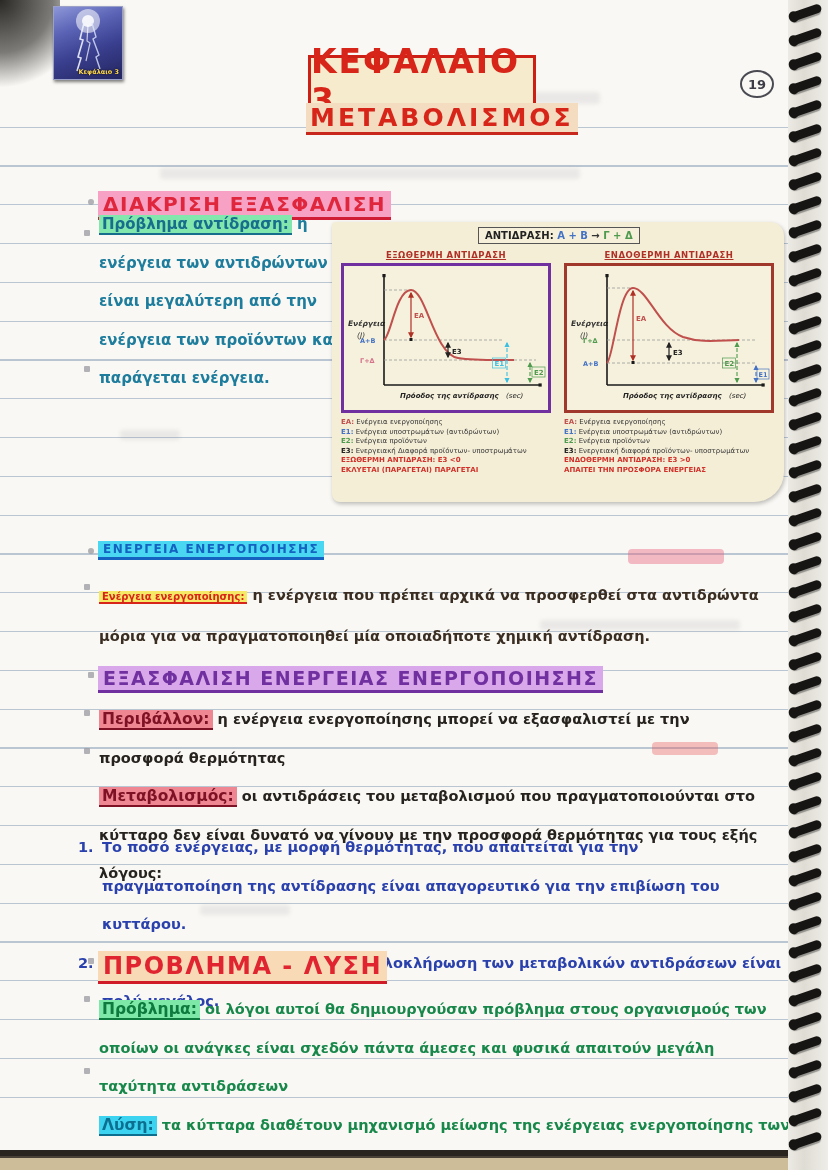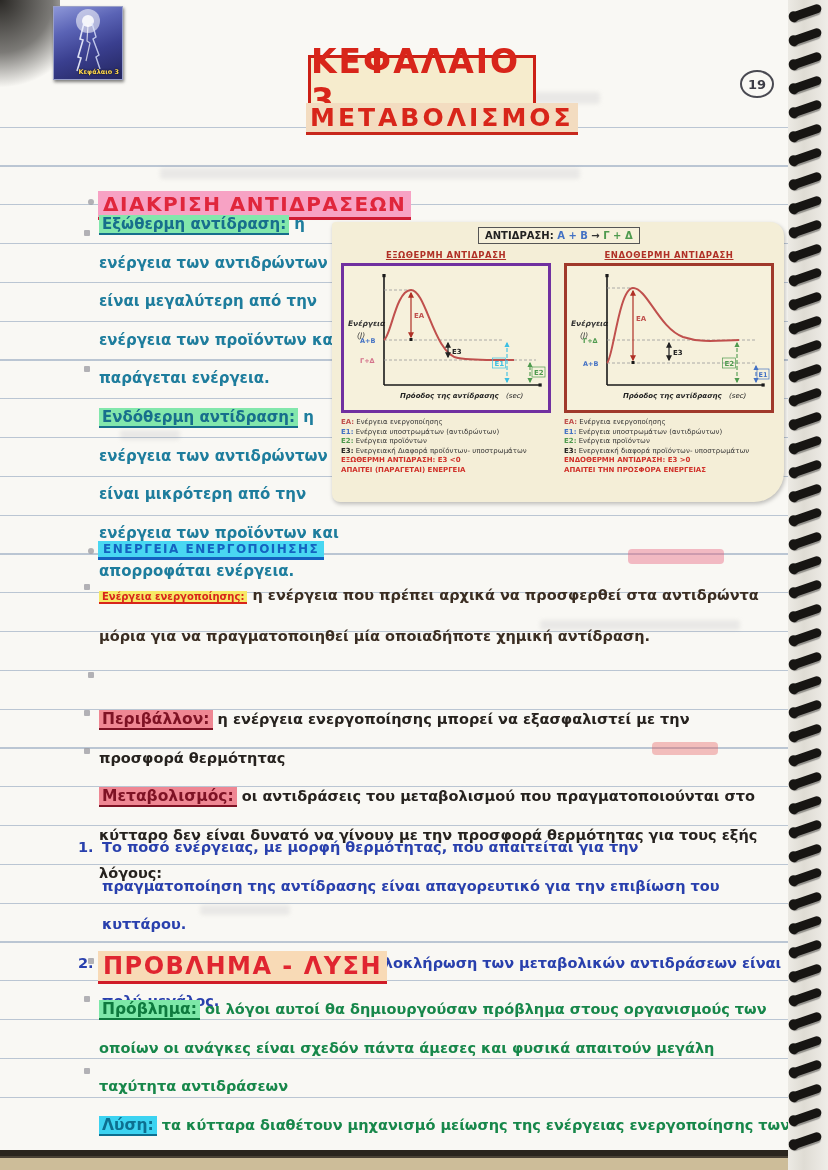--- a/index.html
+++ b/index.html
@@ -93,24 +93,23 @@
 
     <div class="bleed" style="left:420px;top:92px;width:180px;height:12px;"></div>
     <div class="bleed" style="left:160px;top:168px;width:420px;height:11px;"></div>
     <div class="bleed" style="left:120px;top:430px;width:60px;height:10px;"></div>
     <div class="bleed" style="left:540px;top:620px;width:200px;height:10px;"></div>
     <div class="bleed" style="left:200px;top:905px;width:90px;height:10px;"></div>
 
     <div id="chapter-box">ΚΕΦΑΛΑΙΟ 3</div>
     <div id="chapter-sub">ΜΕΤΑΒΟΛΙΣΜΟΣ</div>
 
-    <div id="h-diakrisi" class="sec-h">ΔΙΑΚΡΙΣΗ ΑΝΤΙΔΡΑΣΕΩΝ</div>
+    <div id="h-diakrisi" class="sec-h">ΔΙΑΚΡΙΣΗ ΕΞΑΣΦΑΛΙΣΗ</div>
     <div id="col-diakrisi" class="hand">
-      <div><span class="term">Εξώθερμη αντίδραση:</span><span> η ενέργεια των αντιδρώντων είναι μεγαλύτερη από την ενέργεια των προϊόντων και παράγεται ενέργεια.</span></div>
-      <div><span class="term">Ενδόθερμη αντίδραση:</span><span> η ενέργεια των αντιδρώντων είναι μικρότερη από την ενέργεια των προϊόντων και απορροφάται ενέργεια.</span></div>
+      <div><span class="term">Πρόβλημα αντίδραση:</span><span> η ενέργεια των αντιδρώντων είναι μεγαλύτερη από την ενέργεια των προϊόντων και παράγεται ενέργεια.</span></div>
     </div>
 
     <div id="card">
       <div id="card-header">
         <span>ΑΝΤΙΔΡΑΣΗ:</span>
         <span class="rx">Α + Β</span>
         <span class="ar">→</span>
         <span class="px">Γ + Δ</span>
       </div>
 
@@ -164,21 +163,21 @@
             <text x="56" y="132" font-size="7" font-style="italic" font-weight="bold" fill="#222">Πρόοδος της αντίδρασης</text>
             <text x="162" y="132" font-size="7" font-style="italic" fill="#222">(sec)</text>
           </svg>
         </div>
         <div class="legend">
           <div class="row"><b class="c-red">ΕΑ:</b> <span>Ενέργεια ενεργοποίησης</span></div>
           <div class="row"><b class="c-blue">Ε1:</b> <span>Ενέργεια υποστρωμάτων (αντιδρώντων)</span></div>
           <div class="row"><b class="c-green">Ε2:</b> <span>Ενέργεια προϊόντων</span></div>
           <div class="row"><b class="c-dark">Ε3:</b> <span>Ενεργειακή Διαφορά προϊόντων- υποστρωμάτων</span></div>
           <div class="note">ΕΞΩΘΕΡΜΗ ΑΝΤΙΔΡΑΣΗ: Ε3 &lt;0</div>
-          <div class="note">ΑΠΑΙΤΕΙ (ΠΑΡΑΓΕΤΑΙ) ΕΝΕΡΓΕΙΑ</div>
+          <div class="note">ΕΚΛΥΕΤΑΙ (ΠΑΡΑΓΕΤΑΙ) ΠΑΡΑΓΕΤΑΙ</div>
         </div>
       </div>
 
       <div class="panel" id="panel-endo">
         <div class="panel-title">ΕΝΔΟΘΕΡΜΗ ΑΝΤΙΔΡΑΣΗ</div>
         <div class="chartbox">
           <svg width="204" height="138" viewBox="0 0 204 138">
             <text x="4" y="60" font-size="7.5" font-style="italic" font-weight="bold" fill="#333">Ενέργεια</text>
             <text x="13" y="72" font-size="7.5" font-style="italic" fill="#333">(J)</text>
             <line x1="40" y1="10" x2="40" y2="119" stroke="#1a1a1a" stroke-width="1.6"></line>
@@ -216,20 +215,21 @@
         </div>
       </div>
     </div>
 
     <div id="h-energeia" class="sec-h">ΕΝΕΡΓΕΙΑ ΕΝΕΡΓΟΠΟΙΗΣΗΣ</div>
     <div id="smudge-1" class="smudge"></div>
     <div id="p-energeia" class="hand">
       <span class="term">Ενέργεια ενεργοποίησης:</span><span> η ενέργεια που πρέπει αρχικά να προσφερθεί στα αντιδρώντα μόρια για να πραγματοποιηθεί μία οποιαδήποτε χημική αντίδραση.</span>
     </div>
 
+    <div id="h-exasfalisi" class="sec-h">ΕΞΑΣΦΑΛΙΣΗ ΕΝΕΡΓΕΙΑΣ ΕΝΕΡΓΟΠΟΙΗΣΗΣ</div>
     <div id="smudge-2" class="smudge"></div>
     <div id="p-exasfalisi" class="hand">
       <div><span class="term">Περιβάλλον:</span><span> η ενέργεια ενεργοποίησης μπορεί να εξασφαλιστεί με την προσφορά θερμότητας</span></div>
       <div><span class="term">Μεταβολισμός:</span><span> οι αντιδράσεις του μεταβολισμού που πραγματοποιούνται στο κύτταρο δεν είναι δυνατό να γίνουν με την προσφορά θερμότητας για τους εξής λόγους:</span></div>
     </div>
     <div id="list-reasons" class="hand">
       <div class="reason"><span class="num">1.</span><span>Το ποσό ενέργειας, με μορφή θερμότητας, που απαιτείται για την πραγματοποίηση της αντίδρασης είναι απαγορευτικό για την επιβίωση του κυττάρου.</span></div>
       <div class="reason"><span class="num">2.</span><span>Ο χρόνος που απαιτείται για την ολοκλήρωση των μεταβολικών αντιδράσεων είναι πολύ μεγάλος.</span></div>
     </div>
 

